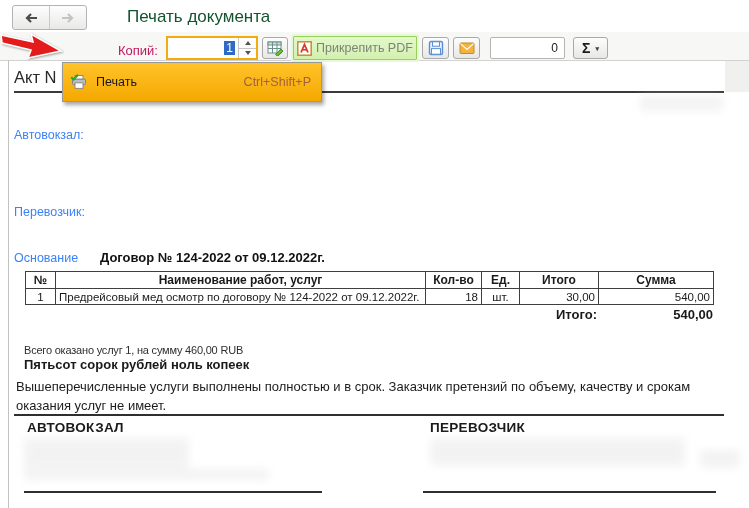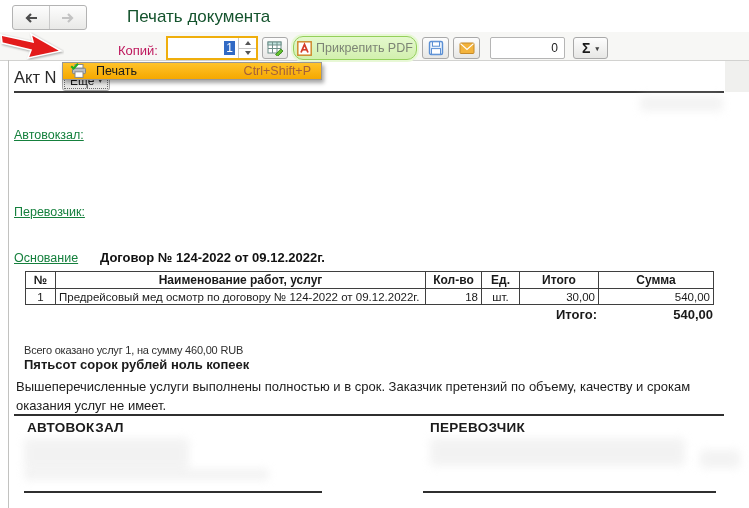--- a/index.html
+++ b/index.html
@@ -34,48 +34,48 @@
                flex-direction:column;}
   .spin-up,.spin-down{flex:1;display:flex;align-items:center;justify-content:center;}
   .tri-up{width:0;height:0;border-left:3.5px solid transparent;
           border-right:3.5px solid transparent;border-bottom:4px solid #555;}
   .tri-down{width:0;height:0;border-left:3.5px solid transparent;
             border-right:3.5px solid transparent;border-top:4px solid #555;}
   .gridbtn{left:262px;top:5px;width:26px;height:22px;}
   .pdf-btn{left:293px;top:4px;width:124px;height:24px;display:flex;gap:4px;
            align-items:center;justify-content:center;
            background:linear-gradient(#e4f8cd,#d2f0ae);
-           border:1px solid #94d05a;border-radius:10px;box-shadow:0 0 0 2px #e8f8d6;
+           border:1px solid #94d05a;border-radius:1px;box-shadow:0 0 0 2px #e8f8d6;
            font-size:12.5px;color:#7d8476;box-sizing:border-box;}
   .save-btn{left:422px;top:5px;width:27px;height:22px;}
   .mail-btn{left:453px;top:5px;width:27px;height:22px;}
   .count-field{left:490px;top:5px;width:75px;height:22px;border:1px solid #b5b5b5;
                border-radius:2px;background:#fff;box-sizing:border-box;display:flex;
                align-items:center;justify-content:flex-end;padding-right:6px;
                font-size:12px;color:#222;}
   .sum-btn{left:573px;top:5px;width:35px;height:22px;gap:5px;font-size:14px;
            font-weight:bold;}
 
   
   .red-arrow{left:0px;top:30px;width:64px;height:30px;pointer-events:none;z-index:60;}
 
   
   .menu{left:62px;top:62px;width:260px;background:#fff;border:1px solid #989898;
         box-shadow:2px 3px 4px rgba(0,0,0,.35);z-index:50;box-sizing:border-box;}
-  .menu-item{height:16px;display:flex;align-items:center;padding:0 10px 0 7px;
+  .menu-item{height:38px;display:flex;align-items:center;padding:0 10px 0 7px;
              font-size:12.5px;gap:9px;}
   .menu-item.hl{background:linear-gradient(#ffc32a,#f5a800);}
   .menu-shortcut{margin-left:auto;color:#a4613a;font-size:12.5px;}
 
   
   .doc-border{left:8px;top:60px;width:1px;height:448px;background:#c2c2c0;}
   .edge-shade{left:725px;top:61px;width:24px;height:31px;background:#f0f0ee;}
   .act-title{left:14px;top:68px;font-size:16.5px;color:#2a2a2a;}
   .rule{background:#3a3a3a;height:2px;}
-  .lbl{font-size:12.5px;color:#15803d;text-decoration:underline;}
+  .lbl{font-size:12.5px;color:#3b82f6;}
   .basis-val{font-size:13px;font-weight:bold;color:#111;}
 
   table.acts{position:absolute;left:25px;top:271px;width:688px;
              border-collapse:collapse;table-layout:fixed;}
   table.acts td{border:1px solid #3f3f3f;padding:0 3px;overflow:hidden;
                 white-space:nowrap;}
   table.acts .hrow td{font-size:12px;font-weight:bold;text-align:center;height:16px;}
   table.acts .drow td{font-size:11.5px;height:15px;}
   .ta-c{text-align:center;}.ta-r{text-align:right;}
 

